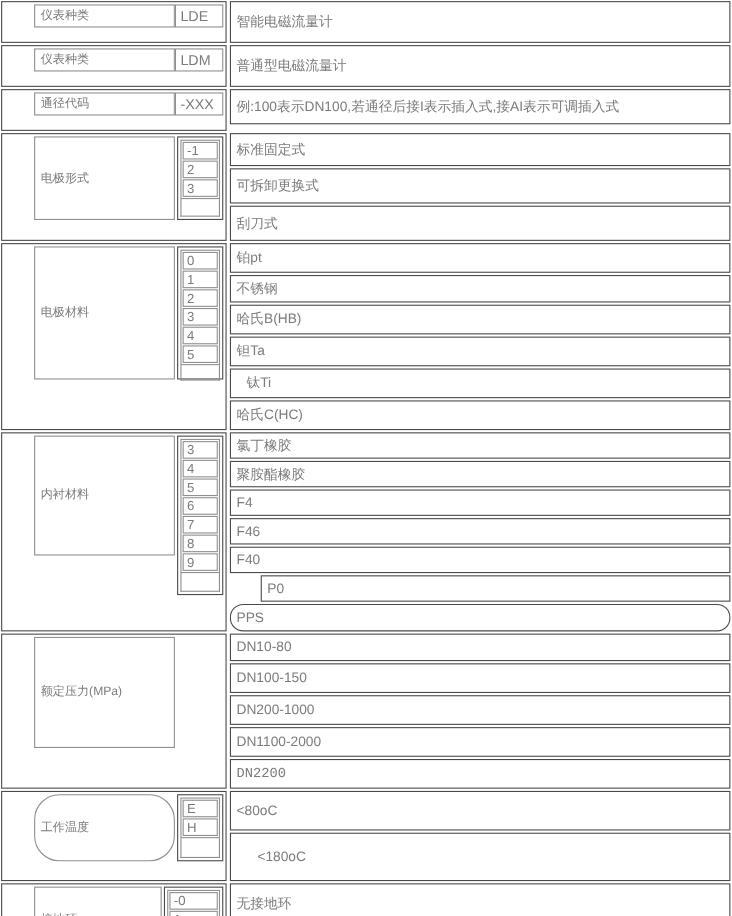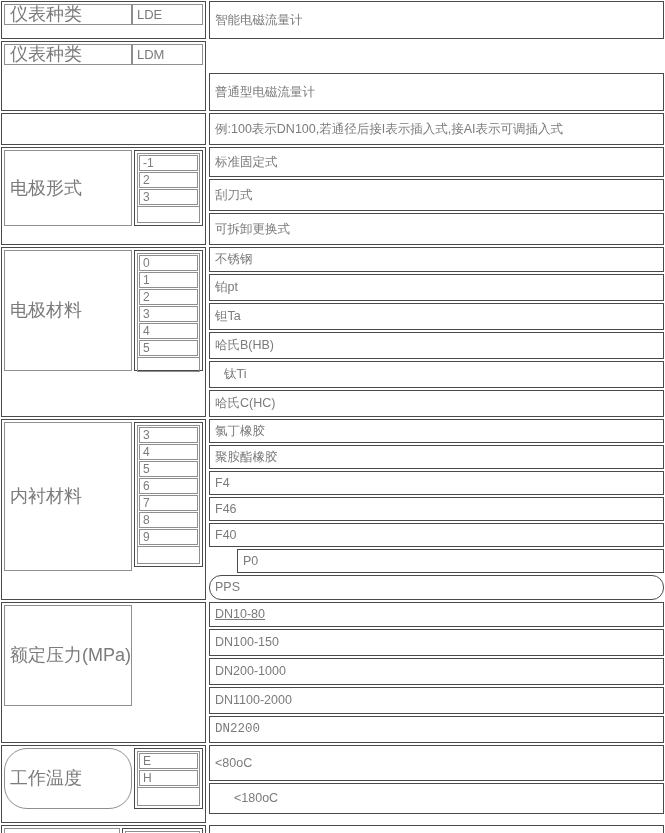--- a/index.html
+++ b/index.html
@@ -48,24 +48,25 @@
     height: 11px;
     flex: 0 0 auto;
   }
   
   .label-cell {
     box-sizing: border-box;
     border: 1px solid #8f8f8f;
     display: flex;
     align-items: center;
     padding-left: 5px;
-    font-size: 18px;
+    font-size: 11px;
     line-height: 1.15;
     white-space: nowrap;
     background: #fff;
+    margin-left: 27px;
   }
   
   .simple .label-cell {
     width: 128px;
     min-width: 128px;
     height: 21px;
   }
   .simple .code-single {
     box-sizing: border-box;
     border: 1px solid #8f8f8f;
@@ -163,25 +164,29 @@
     </div>
     <div class="spec-row">
       <div class="left-block simple">
         <div class="left-inner">
           <div class="label-cell" style="height: 21px;">仪表种类</div>
           <div class="code-single">LDM</div>
         </div>
         <div class="left-filler"></div>
       </div>
       <div class="right-block">
-        <div class="desc-cell" style="height: 38px; margin-top: 32px;">普通型电磁流量计</div>
+        <div class="desc-cell" style="height: 38px;">普通型电磁流量计</div>
       </div>
     </div>
     <div class="spec-row">
       <div class="left-block simple">
+        <div class="left-inner">
+          <div class="label-cell" style="height: 21px;">通径代码</div>
+          <div class="code-single">-XXX</div>
+        </div>
         <div class="left-filler"></div>
       </div>
       <div class="right-block">
         <div class="desc-cell" style="height: 32px;">例:100表示DN100,若通径后接I表示插入式,接AI表示可调插入式</div>
       </div>
     </div>
     <div class="spec-row">
       <div class="left-block grouped">
         <div class="left-inner">
           <div class="label-cell" style="height: 76px;">电极形式</div>
@@ -191,22 +196,22 @@
               <div class="code-box">2</div>
               <div class="code-box">3</div>
             </div>
             <div class="code-tail"></div>
           </div>
         </div>
         <div class="left-filler"></div>
       </div>
       <div class="right-block">
         <div class="desc-cell" style="height: 30px;">标准固定式</div>
+        <div class="desc-cell" style="height: 32px;">可拆卸更换式</div>
         <div class="desc-cell" style="height: 32px;">刮刀式</div>
-        <div class="desc-cell" style="height: 32px;">可拆卸更换式</div>
       </div>
     </div>
     <div class="spec-row">
       <div class="left-block grouped">
         <div class="left-inner">
           <div class="label-cell" style="height: 121px; text-align: center;">电极材料</div>
           <div class="code-stack-wrap" style="height: 121px;">
             <div class="code-stack">
               <div class="code-box">0</div>
               <div class="code-box">1</div>
@@ -214,32 +219,32 @@
               <div class="code-box">3</div>
               <div class="code-box">4</div>
               <div class="code-box">5</div>
             </div>
             <div class="code-tail"></div>
           </div>
         </div>
         <div class="left-filler"></div>
       </div>
       <div class="right-block">
+        <div class="desc-cell" style="height: 27px;">铂pt</div>
         <div class="desc-cell" style="height: 25px;">不锈钢</div>
-        <div class="desc-cell" style="height: 27px;">铂pt</div>
+        <div class="desc-cell" style="height: 27px;">哈氏B(HB)</div>
         <div class="desc-cell" style="height: 27px;">钽Ta</div>
-        <div class="desc-cell" style="height: 27px;">哈氏B(HB)</div>
         <div class="desc-cell" style="height: 27px; padding-left: 14px;">钛Ti</div>
         <div class="desc-cell" style="height: 27px;">哈氏C(HC)</div>
       </div>
     </div>
     <div class="spec-row">
       <div class="left-block grouped">
         <div class="left-inner">
-          <div class="label-cell" style="height: 149px;">内衬材料</div>
+          <div class="label-cell" style="height: 109px;">内衬材料</div>
           <div class="code-stack-wrap" style="height: 145px;">
             <div class="code-stack">
               <div class="code-box">3</div>
               <div class="code-box">4</div>
               <div class="code-box">5</div>
               <div class="code-box">6</div>
               <div class="code-box">7</div>
               <div class="code-box">8</div>
               <div class="code-box">9</div>
             </div>
@@ -259,21 +264,21 @@
       </div>
     </div>
     <div class="spec-row">
       <div class="left-block grouped">
         <div class="left-inner">
           <div class="label-cell" style="height: 101px;">额定压力(MPa)</div>
         </div>
         <div class="left-filler"></div>
       </div>
       <div class="right-block">
-        <div class="desc-cell" style="height: 25px; text-decoration: underline;">DN10-80</div>
+        <div class="desc-cell" style="height: 25px;">DN10-80</div>
         <div class="desc-cell" style="height: 27px;">DN100-150</div>
         <div class="desc-cell" style="height: 27px;">DN200-1000</div>
         <div class="desc-cell" style="height: 27px;">DN1100-2000</div>
         <div class="desc-cell" style="height: 27px; font-family: Liberation Mono, monospace;">DN2200</div>
       </div>
     </div>
     <div class="spec-row">
       <div class="left-block grouped">
         <div class="left-inner">
           <div class="label-cell" style="height: 61px; border-radius: 23px;">工作温度</div>
@@ -282,21 +287,21 @@
               <div class="code-box">E</div>
               <div class="code-box">H</div>
             </div>
             <div class="code-tail"></div>
           </div>
         </div>
         <div class="left-filler"></div>
       </div>
       <div class="right-block">
         <div class="desc-cell" style="height: 36px;">&lt;80oC</div>
-        <div class="desc-cell" style="height: 31px; padding-left: 24px;">&lt;180oC</div>
+        <div class="desc-cell" style="height: 44px; padding-left: 24px;">&lt;180oC</div>
       </div>
     </div>
     <div class="spec-row">
       <div class="left-block grouped narrow-label">
         <div class="left-inner">
           <div class="label-cell" style="height: 61px;">接地环</div>
           <div class="code-stack-wrap" style="height: 61px;">
             <div class="code-stack">
               <div class="code-box">-0</div>
               <div class="code-box">1</div>

